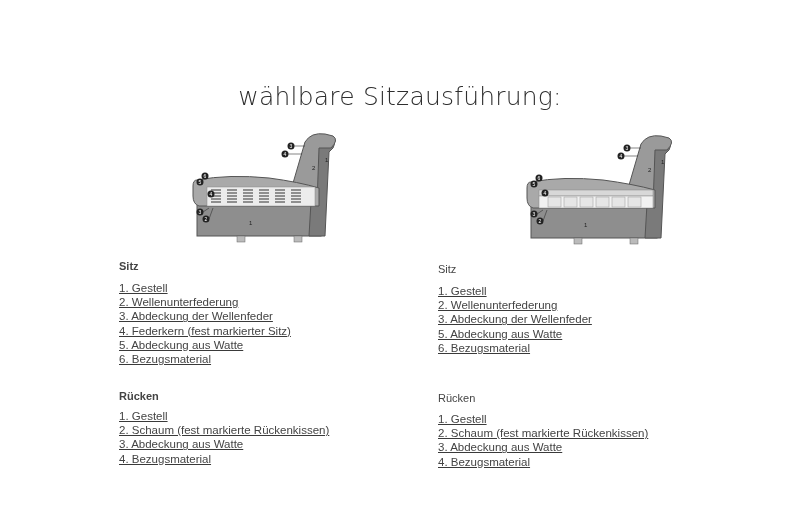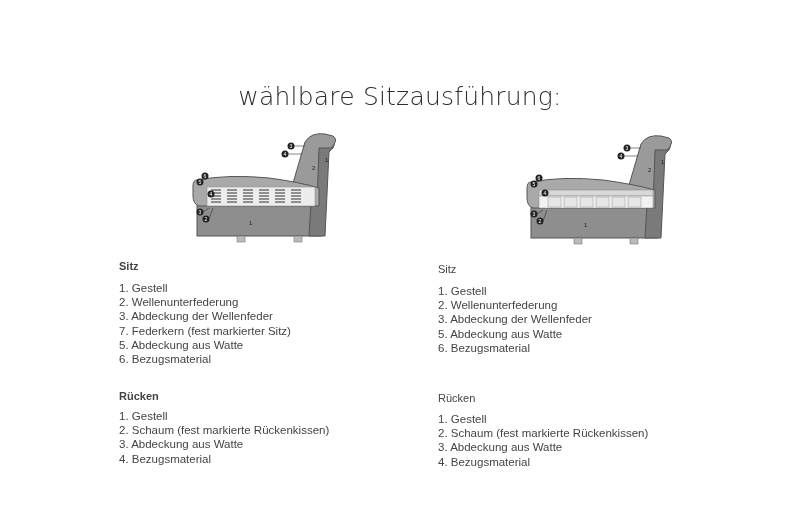--- a/index.html
+++ b/index.html
@@ -5,21 +5,21 @@
     html, body { margin:0; padding:0; background:#ffffff; }
     body { width:800px; height:518px; position:relative; overflow:hidden; font-family:"Liberation Sans", sans-serif; color:#3a3a3a; }
     .title { position:absolute; left:0; right:0; top:38px; text-align:center; font-family:"DejaVu Sans", sans-serif; font-weight:200; font-size:25px; color:#2e2e2e; letter-spacing:0.2px;margin-top:44px; }
     .col { position:absolute; top:92px; width:300px; }
     .col.left { left:119px; }
     .col.right { left:438px; }
     .col-heading { font-size:11.5px; font-weight:bold; color:#444; height:14px; }
     .diagram { position:relative; width:300px; height:160px; }
     .diagram svg { position:absolute; top:0; left:0; }
     .sec-title { font-size:11px; font-weight:bold; color:#444; margin-top:8px; }
-    ol { list-style:none; margin:0; padding:0; }
+    ol { list-style:none; margin:0; padding:0;text-decoration:underline; }
     ol li { font-size:11.5px; color:#444; line-height:14.2px; }
     .sitz-title { position:absolute; top:160px; }
     .sitz-list { position:absolute; top:189px; }
     .ruecken-title { position:absolute; top:290px; }
     .ruecken-list { position:absolute; top:317px; }
     .right .sitz-title { top:163px; }
     .right .sitz-list { top:192px; }
     .right .ruecken-title { top:292px; }
     .right .ruecken-list { top:320px; }
     .right .sec-title { font-weight:normal; }
@@ -81,21 +81,21 @@
       <text x="130" y="133" font-size="6" fill="#222" font-family="Liberation Sans, sans-serif">1</text>
       <text x="193" y="78" font-size="6" fill="#222" font-family="Liberation Sans, sans-serif">2</text>
       <text x="206" y="70" font-size="6" fill="#222" font-family="Liberation Sans, sans-serif">1</text>
     </svg>
   </div>
   <div class="sec-title sitz-title">Sitz</div>
   <ol class="sitz-list">
     <li>1. Gestell</li>
     <li>2. Wellenunterfederung</li>
     <li>3. Abdeckung der Wellenfeder</li>
-    <li>7. Federkern (fest markierter Sitz)</li>
+    <li>4. Federkern (fest markierter Sitz)</li>
     <li>5. Abdeckung aus Watte</li>
     <li>6. Bezugsmaterial</li>
   </ol>
   <div class="sec-title ruecken-title">Rücken</div>
   <ol class="ruecken-list">
     <li>1. Gestell</li>
     <li>2. Schaum (fest markierte Rückenkissen)</li>
     <li>3. Abdeckung aus Watte</li>
     <li>4. Bezugsmaterial</li>
   </ol>

